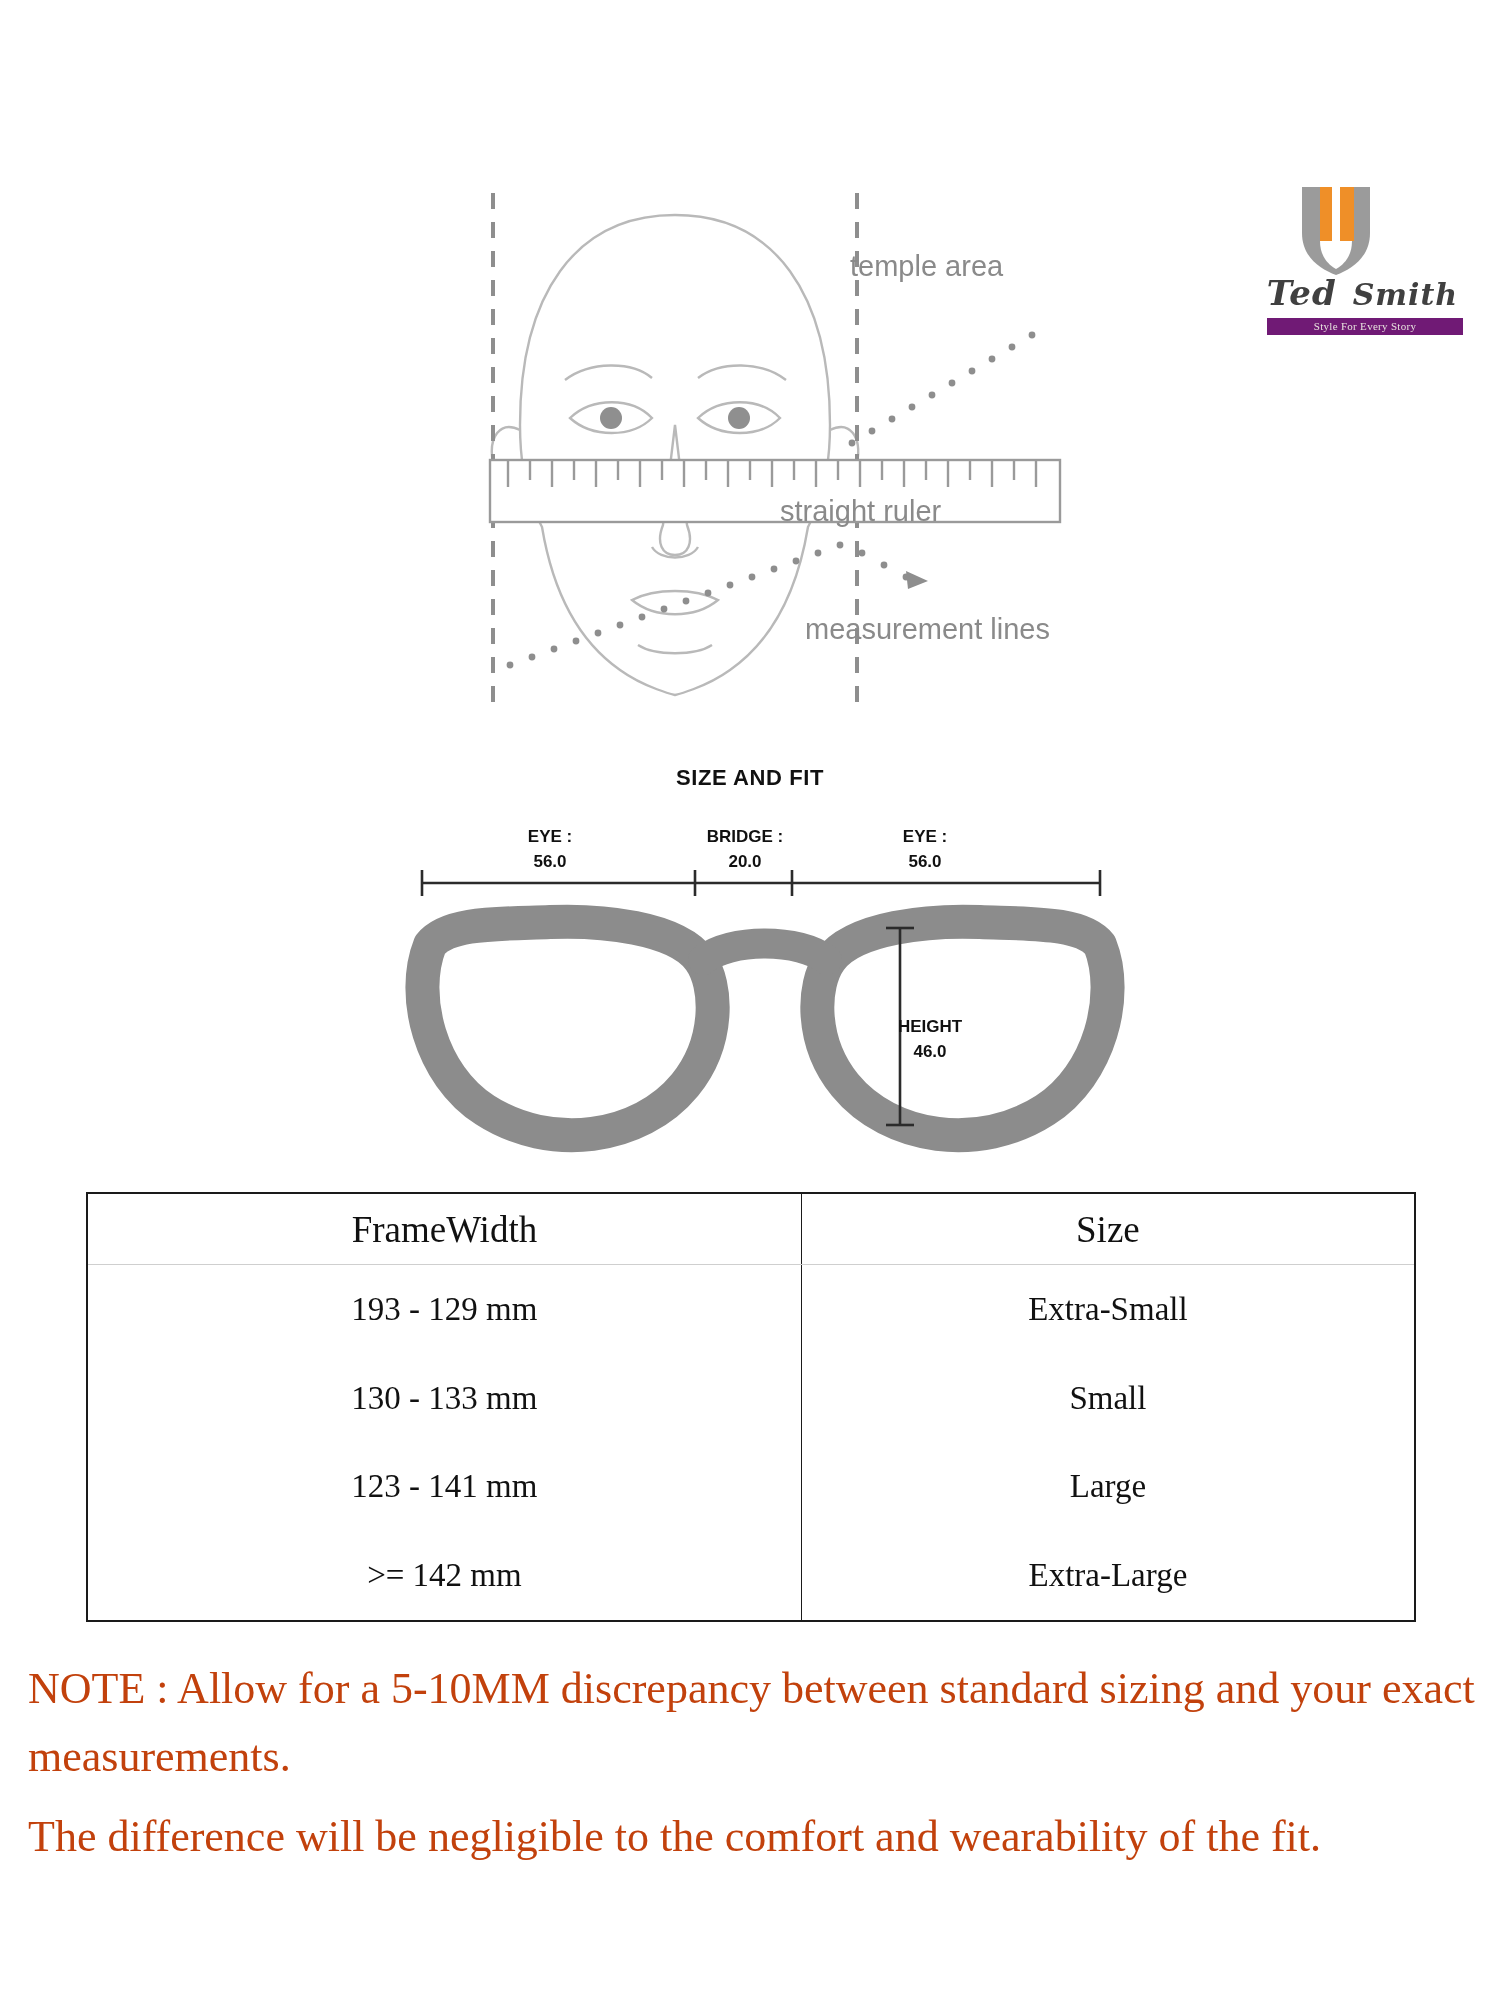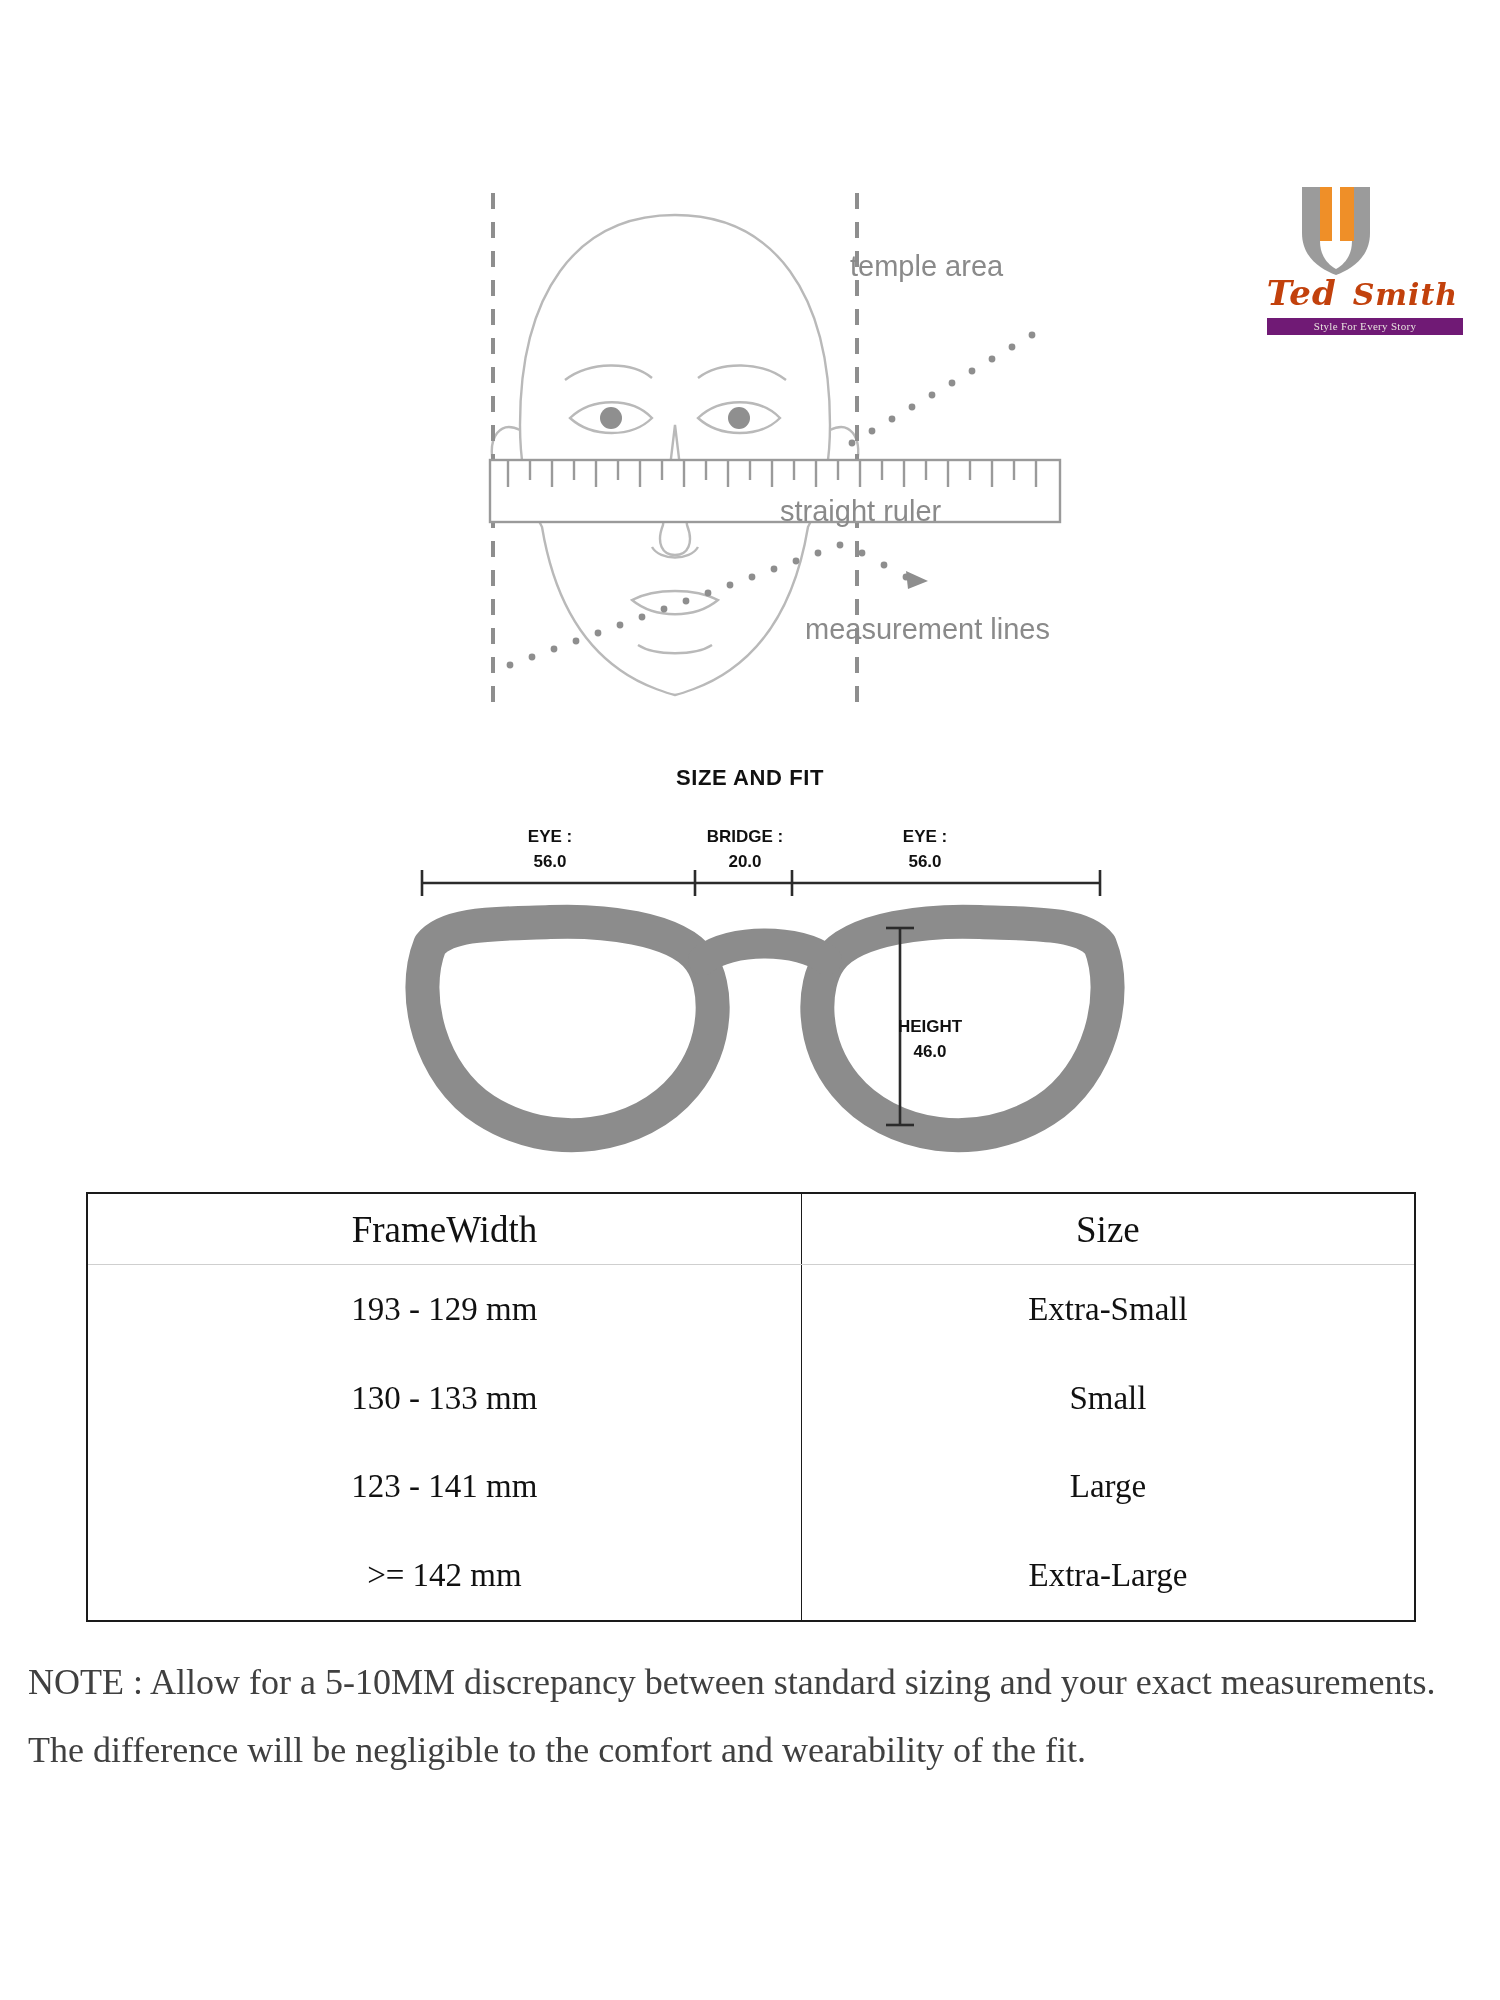--- a/index.html
+++ b/index.html
@@ -40,21 +40,21 @@
   .logo-word {
     position: absolute;
     left: 0px;
     top: 88px;
     width: 235px;
     text-align: center;
     font-family: "DejaVu Serif", serif;
     font-style: italic;
     font-weight: bold;
     font-size: 34px;
-    color: #c2410c;
+    color: #404040;
     letter-spacing: 1px;
   }
   .logo-word .sm {
     font-size: 30px;
     margin-left: 16px;
   }
   .logo-tag {
     position: absolute;
     left: 22px;
     top: 133px;
@@ -159,23 +159,23 @@
     height: 66px;
   }
 
   
   .note {
     position: absolute;
     left: 28px;
     top: 1655px;
     width: 1460px;
     font-family: "Liberation Serif", serif;
-    font-size: 36px;
+    font-size: 44px;
     line-height: 1.55;
-    color: #404040;
+    color: #c2410c;
   }
   .note p { margin: 0 0 12px 0; }
 </style>
 </head>
 <body>
 
 <div class="page">
 
   <div class="logo-block">
     <svg class="logo-mark" viewBox="0 0 72 92">

